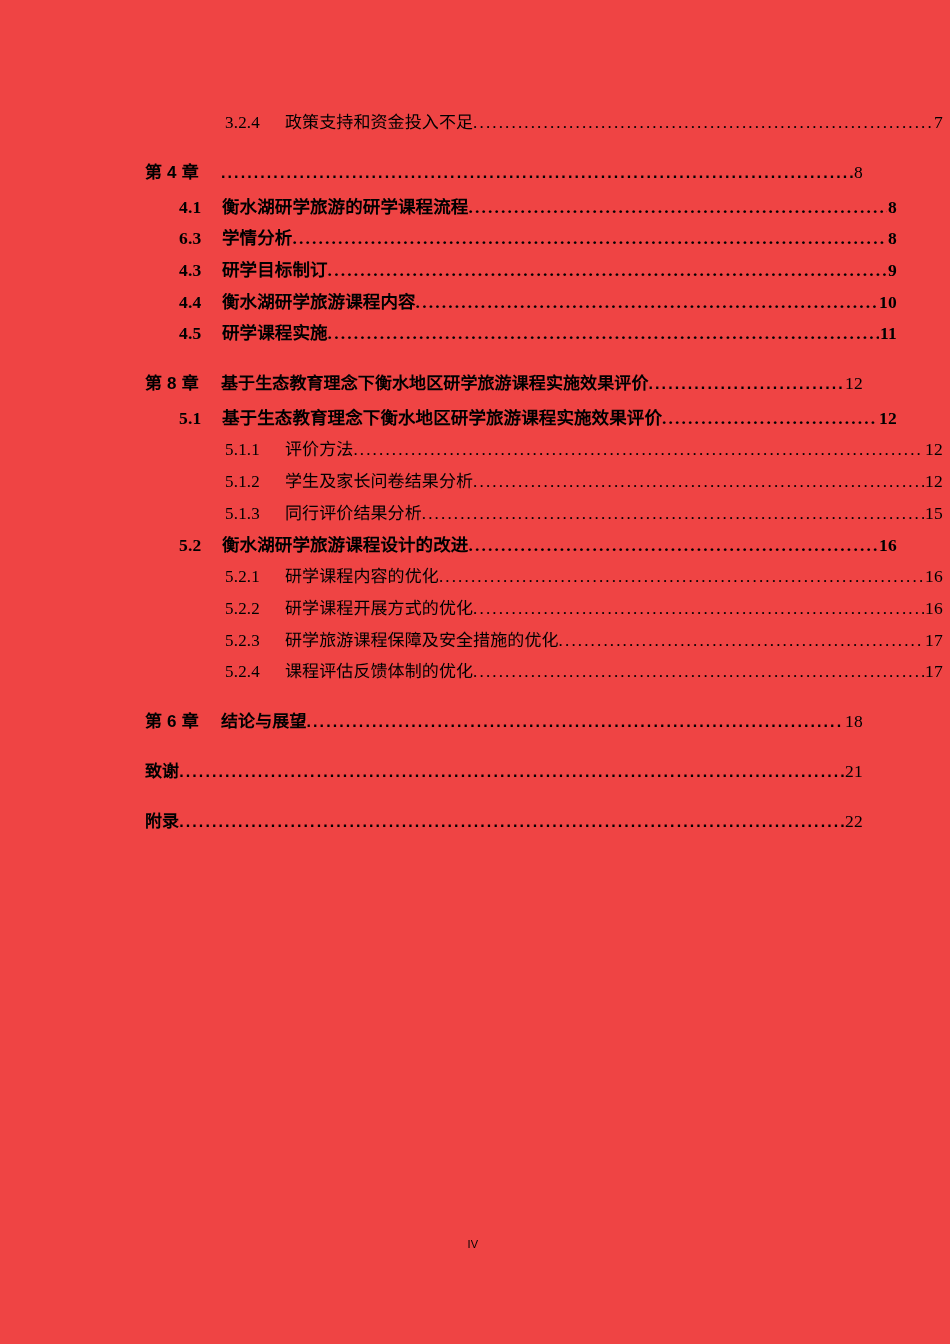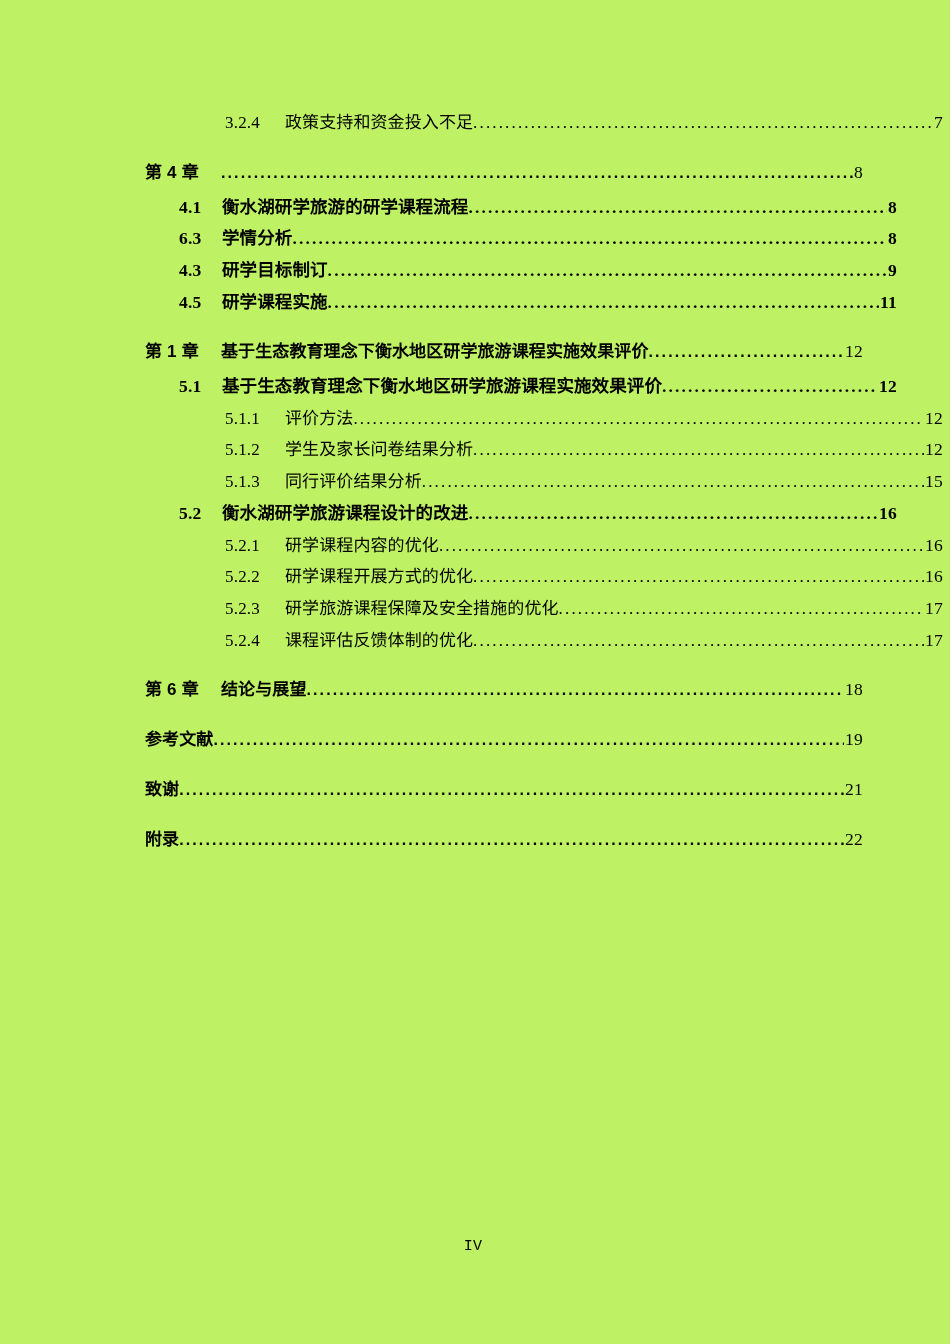--- a/index.html
+++ b/index.html
@@ -15,21 +15,21 @@
     overflow: hidden;
     font-family: "Liberation Serif", "DejaVu Serif", serif;
     color: #000000;
     -webkit-font-smoothing: antialiased;
   }
 
   
   #page {
     position: absolute;
     inset: 0;
-    background: #bef264;
+    background: #ef4444;
   }
 
   
   #toc {
     position: absolute;
     left: 145px;
     top: 114px;
     width: 718px;
   }
 
@@ -112,22 +112,22 @@
   .lvl3 .num { width: 60px; }
   .lvl3 .leader::after { font-size: 17px; }
 
   
   #footer {
     position: absolute;
     left: 0;
     right: 4px;
     top: 1238px;
     text-align: center;
-    font-family: Liberation Mono, monospace;
-    font-size: 15px;
+    font-family: Liberation Sans, sans-serif;
+    font-size: 11px;
     color: #000;
     letter-spacing: 0.3px;
   }
 </style>
 </head>
 <body>
 
 <div id="page">
 
   <div id="toc">
@@ -154,27 +154,33 @@
         <span class="leader"></span>
         <span class="pg">8</span>
       </div>
       <div class="toc-entry lvl2">
         <span class="num">4.3</span>
         <span class="title">研学目标制订</span>
         <span class="leader"></span>
         <span class="pg">9</span>
       </div>
       <div class="toc-entry lvl2">
+        <span class="num">4.4</span>
+        <span class="title">衡水湖研学旅游课程内容</span>
+        <span class="leader"></span>
+        <span class="pg">10</span>
+      </div>
+      <div class="toc-entry lvl2">
         <span class="num">4.5</span>
         <span class="title">研学课程实施</span>
         <span class="leader"></span>
         <span class="pg">11</span>
       </div>
       <div class="toc-entry lvl1">
-        <span class="num">第 1 章</span>
+        <span class="num">第 8 章</span>
         <span class="title">基于生态教育理念下衡水地区研学旅游课程实施效果评价</span>
         <span class="leader"></span>
         <span class="pg">12</span>
       </div>
       <div class="toc-entry lvl2">
         <span class="num">5.1</span>
         <span class="title">基于生态教育理念下衡水地区研学旅游课程实施效果评价</span>
         <span class="leader"></span>
         <span class="pg">12</span>
       </div>
@@ -226,25 +232,20 @@
         <span class="leader"></span>
         <span class="pg">17</span>
       </div>
       <div class="toc-entry lvl1">
         <span class="num">第 6 章</span>
         <span class="title">结论与展望</span>
         <span class="leader"></span>
         <span class="pg">18</span>
       </div>
       <div class="toc-entry lvl1 nonum">
-        <span class="title">参考文献</span>
-        <span class="leader"></span>
-        <span class="pg">19</span>
-      </div>
-      <div class="toc-entry lvl1 nonum">
         <span class="title">致谢</span>
         <span class="leader"></span>
         <span class="pg">21</span>
       </div>
       <div class="toc-entry lvl1 nonum">
         <span class="title">附录</span>
         <span class="leader"></span>
         <span class="pg">22</span>
       </div>
     </div>

